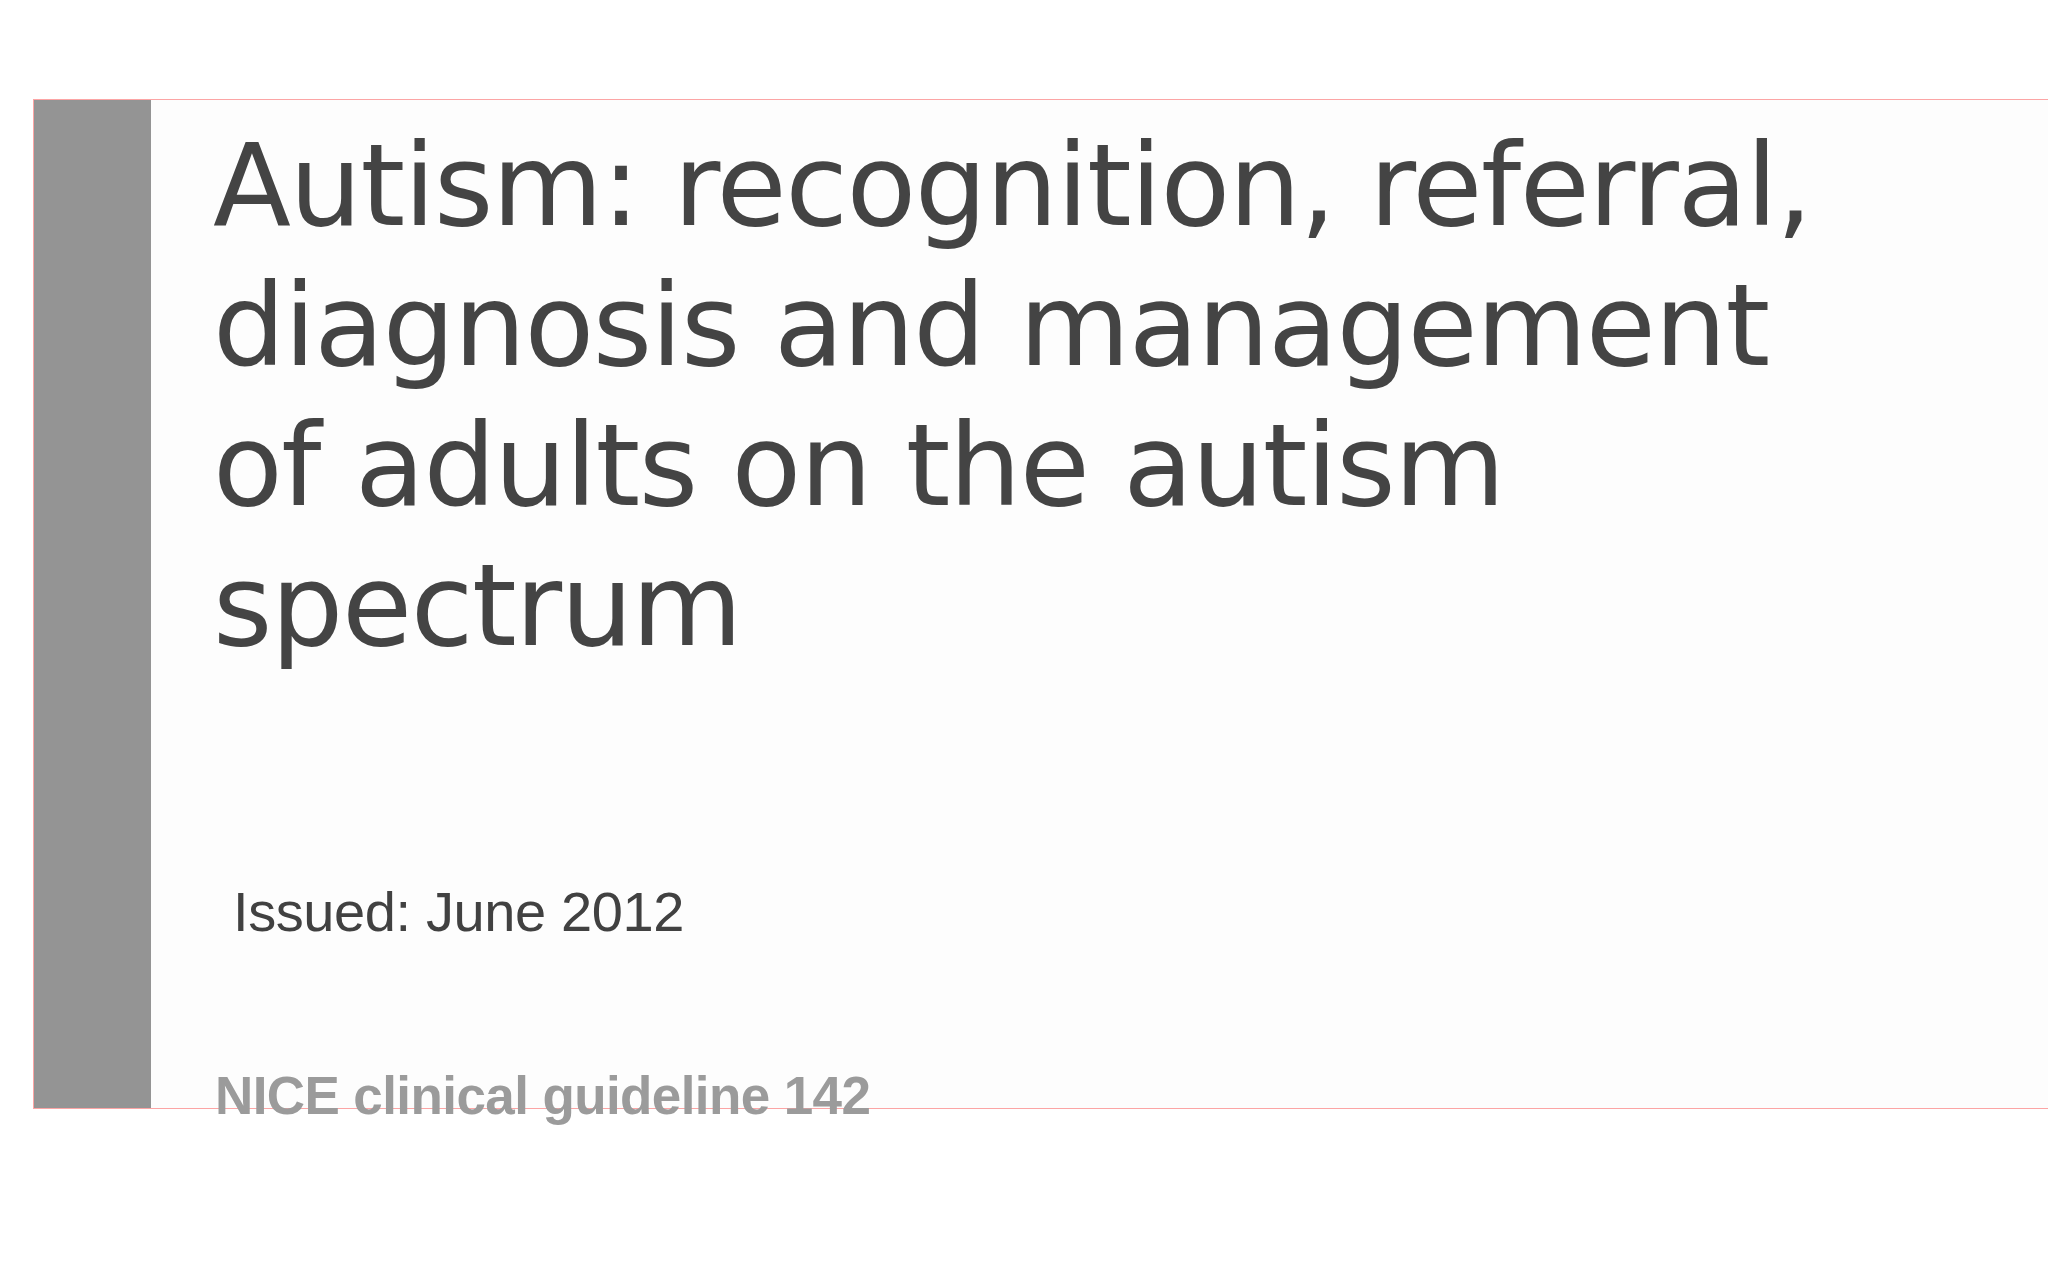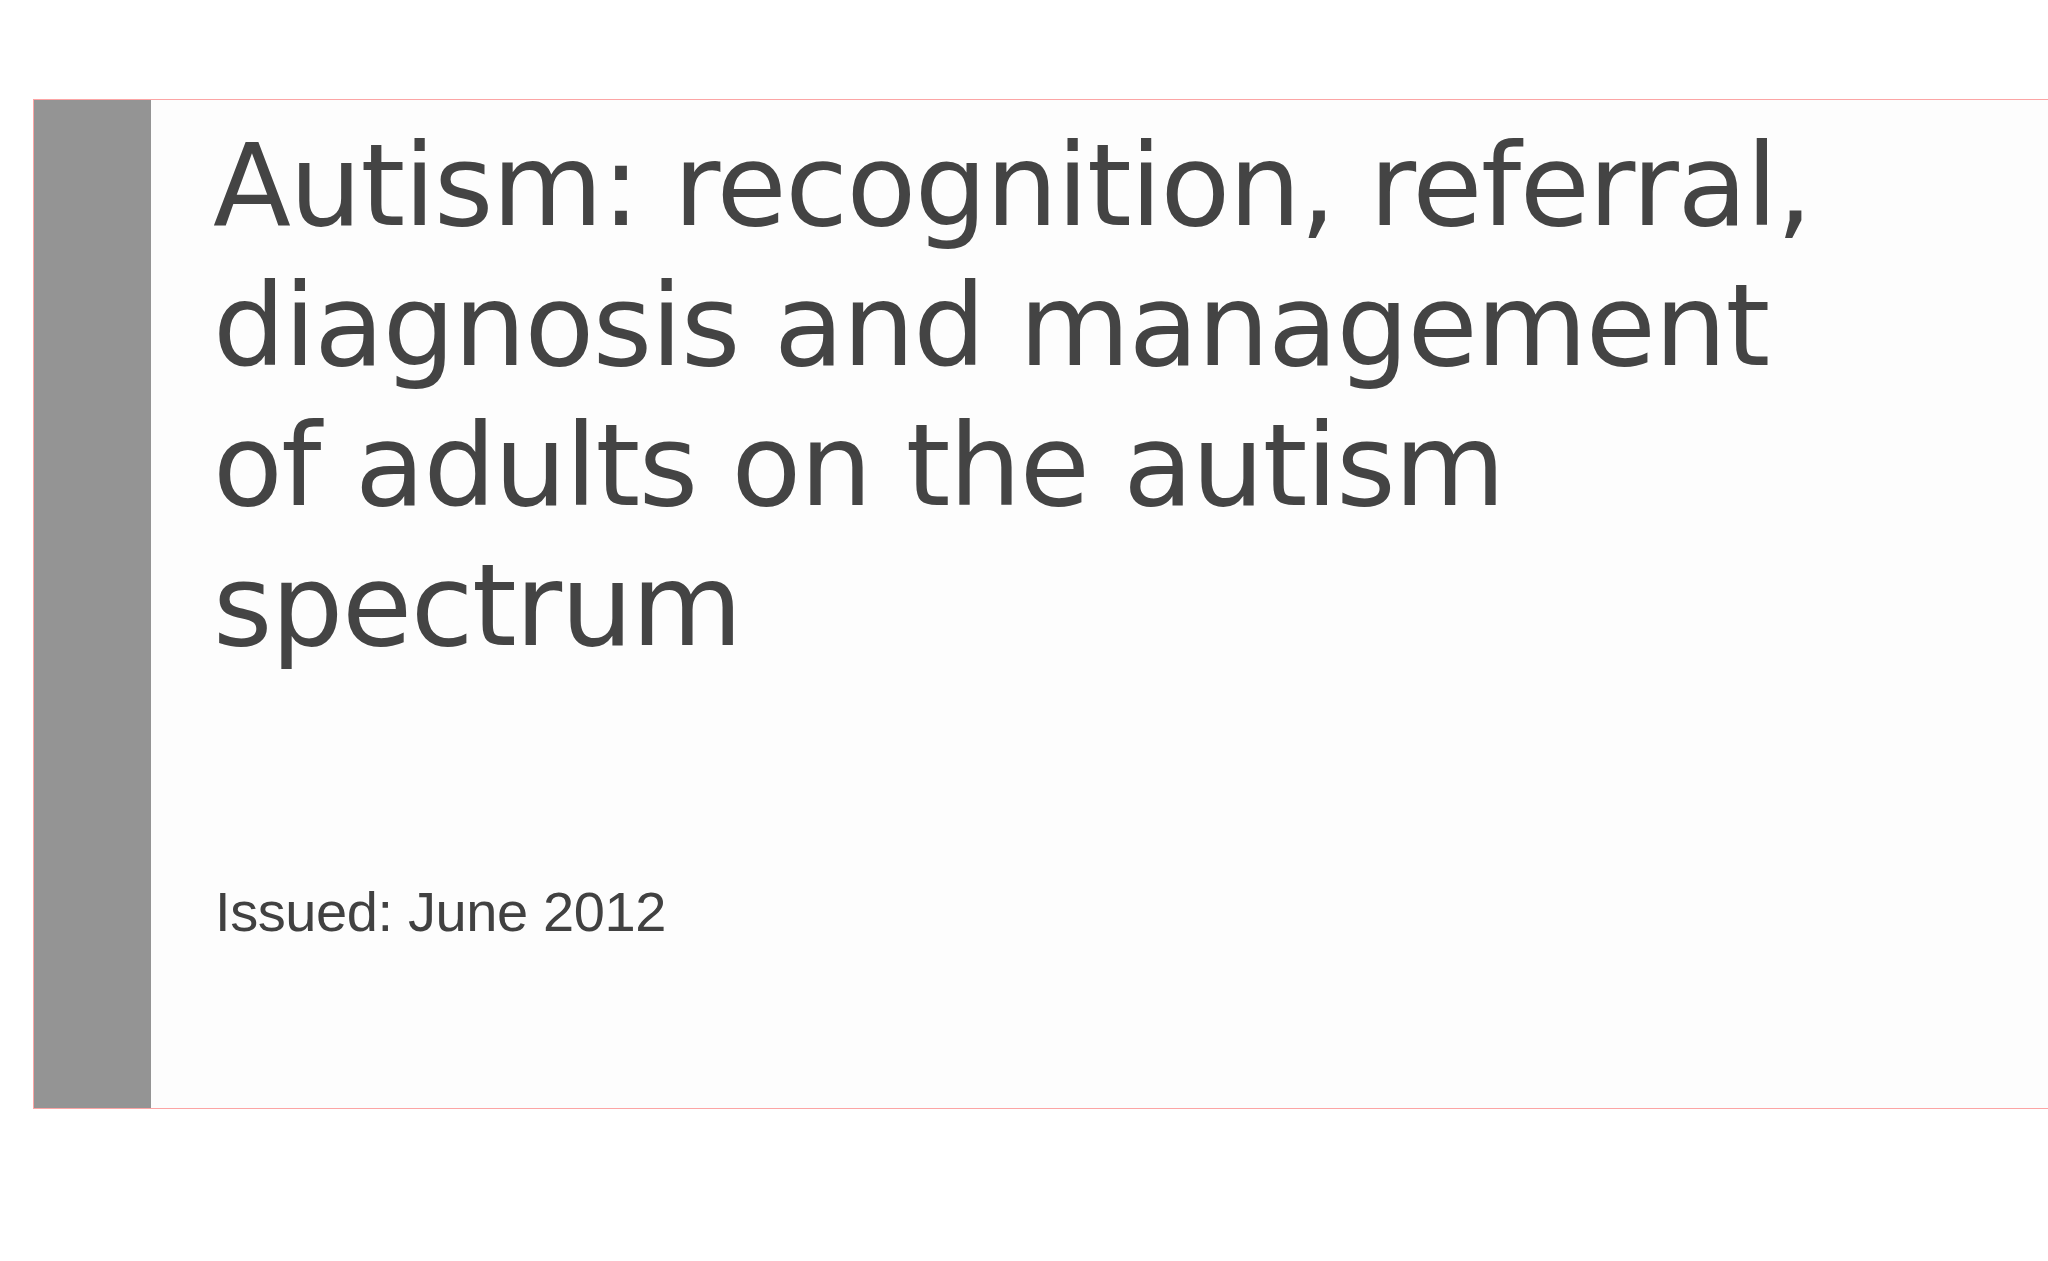--- a/index.html
+++ b/index.html
@@ -65,21 +65,21 @@
     font-size: 114px;
     line-height: 140px;
     font-weight: 400;
     letter-spacing: -1.4px;
     color: #444444;
     white-space: pre-line;
   }
 
   .issued-line {
     position: absolute;
-    left: 2px;
+    left: 20px;
     top: 782px;
     margin: 0;
     font-family: "Liberation Sans", sans-serif;
     font-size: 56px;
     line-height: 60px;
     font-weight: 400;
     color: #414141;
     letter-spacing: -0.4px;
   }
 
@@ -120,17 +120,18 @@
 
     <div class="content">
 
       <h1 class="doc-title">Autism: recognition, referral,
 diagnosis and management
 of adults on the autism
 spectrum</h1>
 
       <p class="issued-line">Issued: June 2012</p>
 
+      <p class="guideline-ref">NICE clinical guideline 142</p>
 
 
     </div>
   </div>
 </div>
 
 </body></html>

